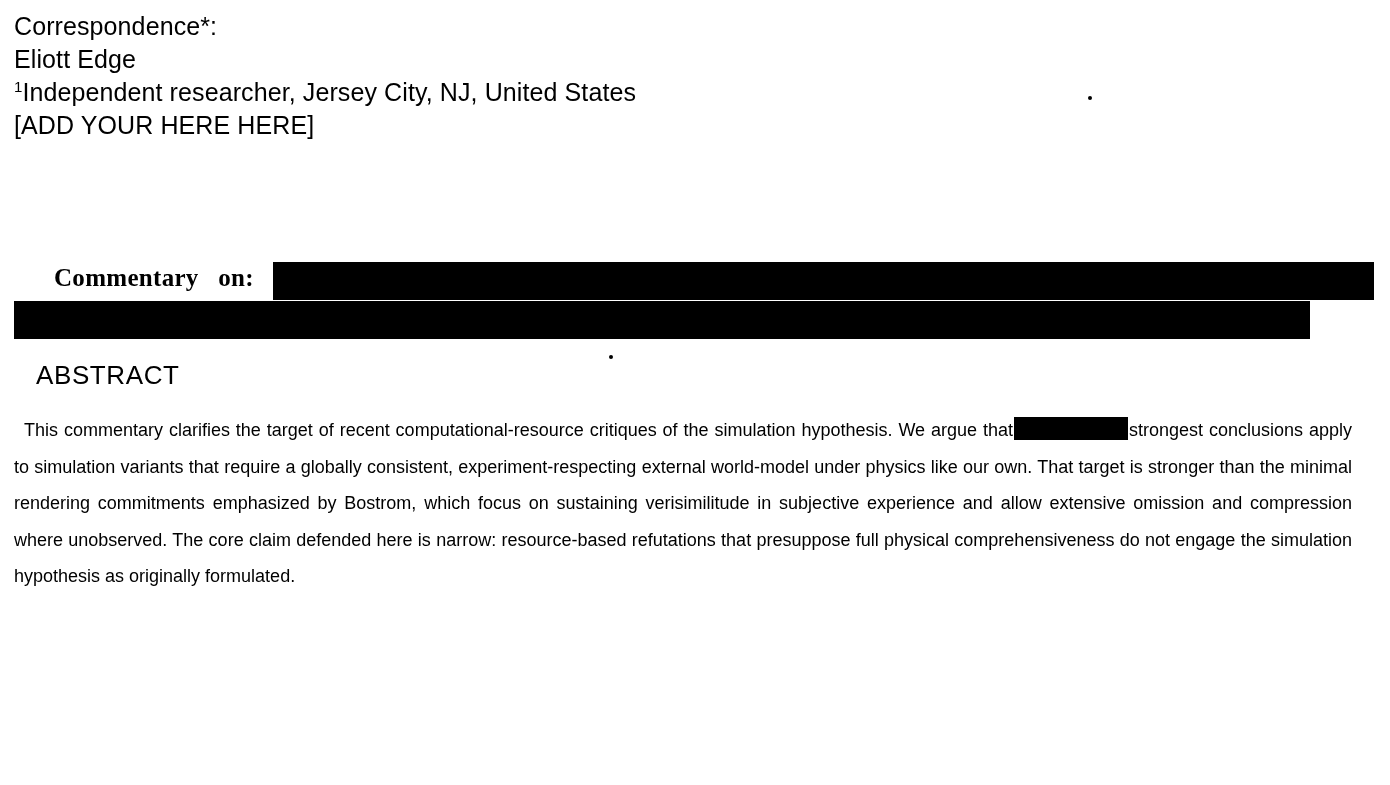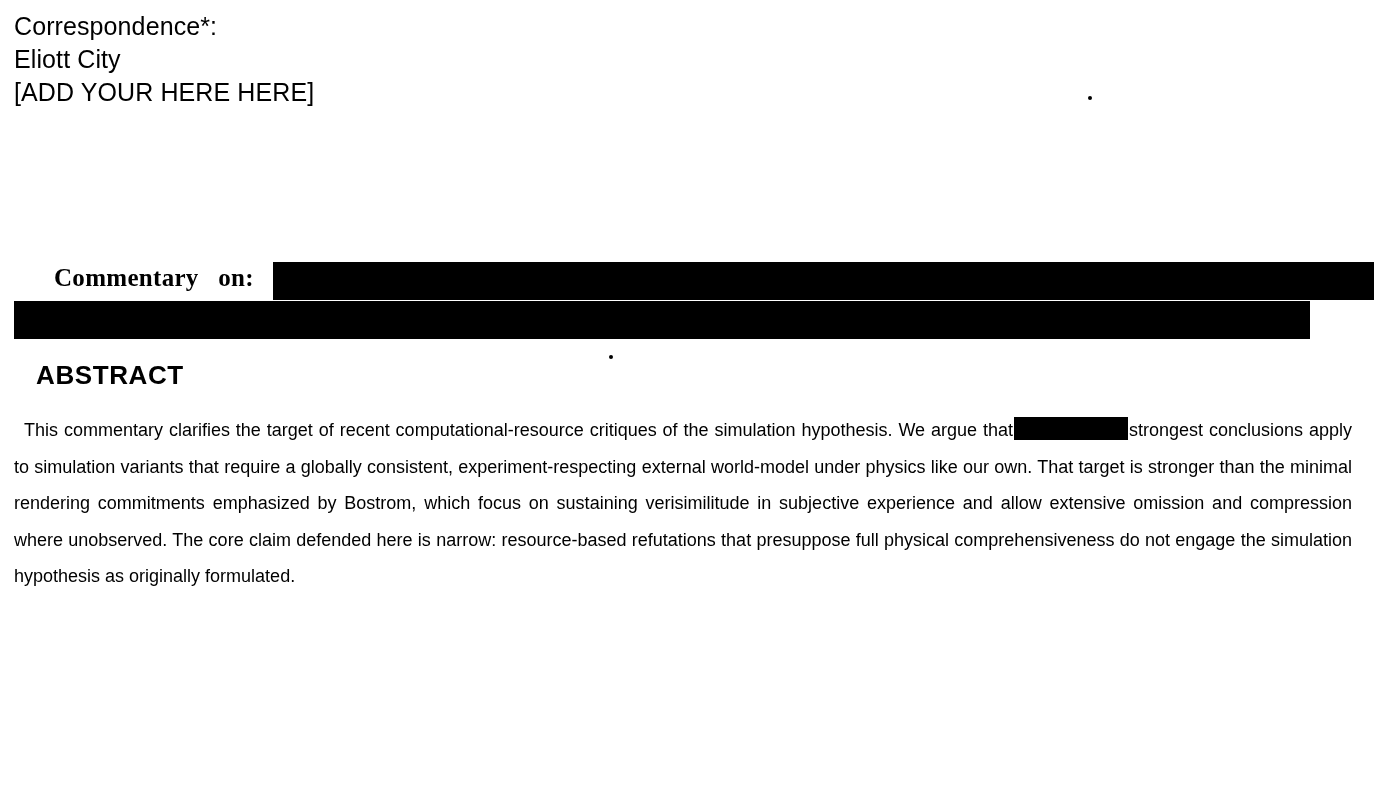--- a/index.html
+++ b/index.html
@@ -98,21 +98,21 @@
     width: 1296px;
     height: 38px;
   }
 
   
   .abstract-heading {
     position: absolute;
     left: 36px;
     top: 360px;
     font-size: 26px;
-    font-weight: bold;
+    font-weight: normal;
     letter-spacing: 0.6px;
   }
 
   .abstract-body {
     position: absolute;
     left: 14px;
     top: 412px;
     width: 1338px;
     font-size: 18px;
     line-height: 36.5px;
@@ -152,21 +152,22 @@
     margin: 0 1px;
   }
 </style>
 </head>
 <body>
 
 <div class="page">
 
   <div class="correspondence">
     <div>Correspondence*:</div>
-    <div>Eliott City</div>
+    <div>Eliott Edge</div>
+    <div><span class="sup">1</span><span>Independent researcher, Jersey City, NJ, United States</span></div>
     <div>[ADD YOUR HERE HERE]</div>
   </div>
 
   <div class="stray-dot-1"></div>
 
   <div class="commentary-row">
     <span class="commentary-label">Commentary   on:</span>
     <span class="redaction redact-title-1"></span>
   </div>
   <span class="redaction redact-title-2"></span>

